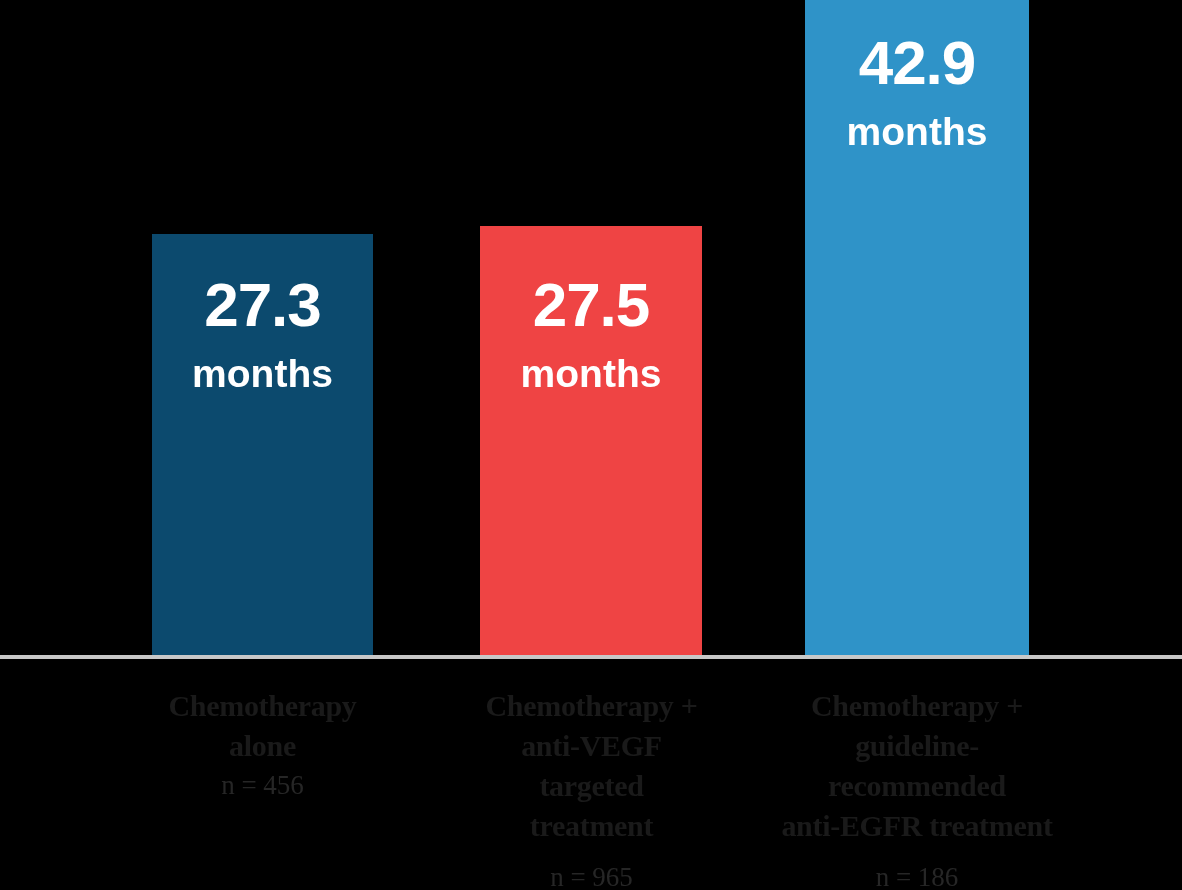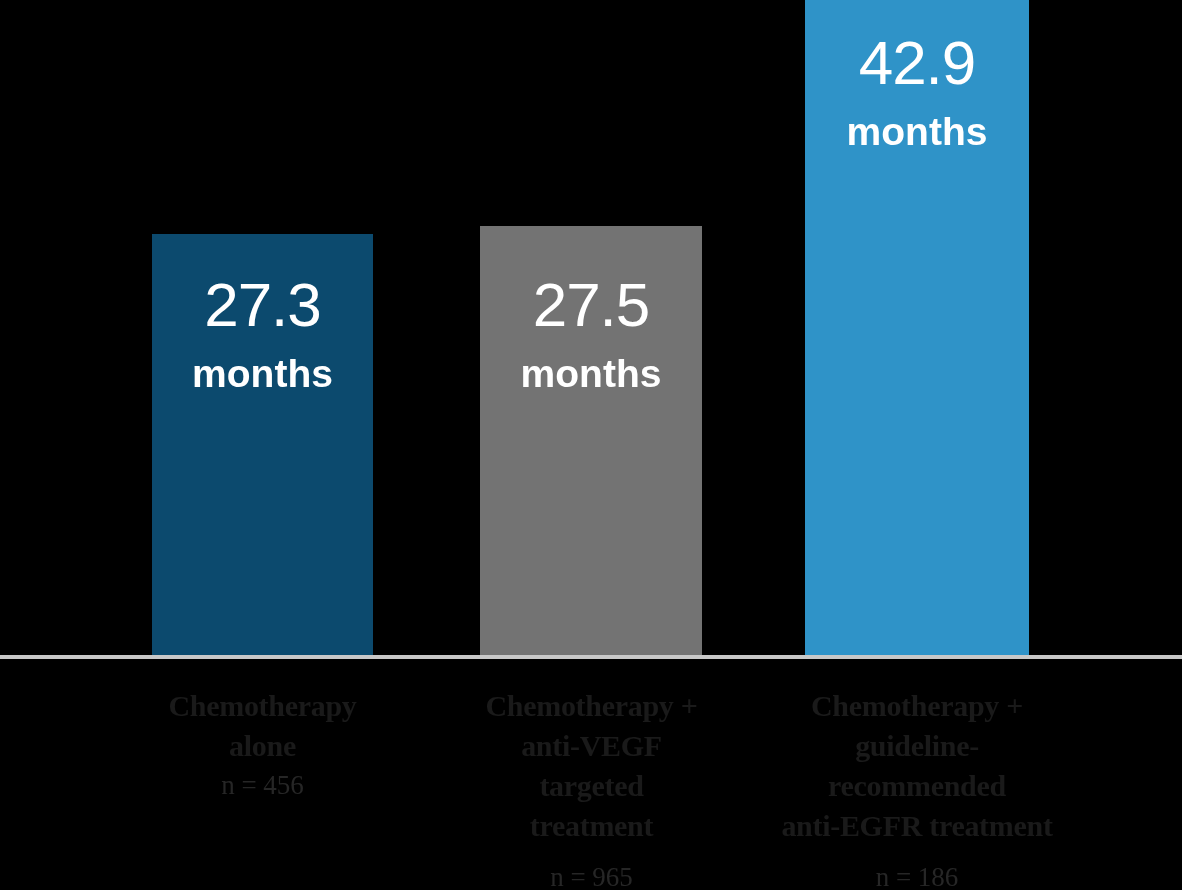--- a/index.html
+++ b/index.html
@@ -28,21 +28,21 @@
   
   .bar {
     position: absolute;
     box-sizing: border-box;
     display: flex;
     flex-direction: column;
     align-items: center;
   }
   .bar-value {
     color: #ffffff;
-    font-weight: normal;
+    font-weight: bold;
     line-height: 1.0;
     letter-spacing: -1px;
     text-align: right;
     white-space: nowrap;
   }
   .bar-unit {
     color: #ffffff;
     font-weight: bold;
     line-height: 1.0;
     text-align: right;
@@ -74,21 +74,21 @@
 </head>
 <body>
 
 <div id="chart-root" style="background: rgb(0, 0, 0);">
 
   <div class="bar" id="bar-1" style="left: 152px; top: 234px; width: 221px; height: 423px; padding-top: 40px; background: #0c4a6e;">
     <div class="bar-value" style="font-size: 62px; color: rgb(255, 255, 255);">27.3</div>
     <div class="bar-unit" style="font-size: 39px; margin-top: 18px; color: rgb(255, 255, 255);">months</div>
   </div>
 
-  <div class="bar" id="bar-2" style="left: 480px; top: 226px; width: 222px; height: 431px; padding-top: 48px; background: #737373;">
+  <div class="bar" id="bar-2" style="left: 480px; top: 226px; width: 222px; height: 431px; padding-top: 48px; background: #ef4444;">
     <div class="bar-value" style="font-size: 62px; color: rgb(255, 255, 255);">27.5</div>
     <div class="bar-unit" style="font-size: 39px; margin-top: 18px; color: rgb(255, 255, 255);">months</div>
   </div>
 
   <div class="bar" id="bar-3" style="left: 805px; top: -10px; width: 224px; height: 667px; padding-top: 42px; background: rgb(47, 147, 200);">
     <div class="bar-value" style="font-size: 62px; color: rgb(255, 255, 255);">42.9</div>
     <div class="bar-unit" style="font-size: 39px; margin-top: 18px; color: rgb(255, 255, 255);">months</div>
   </div>
 
   <div id="axis-line" style="top: 655px; background: rgb(200, 200, 200);"></div>

